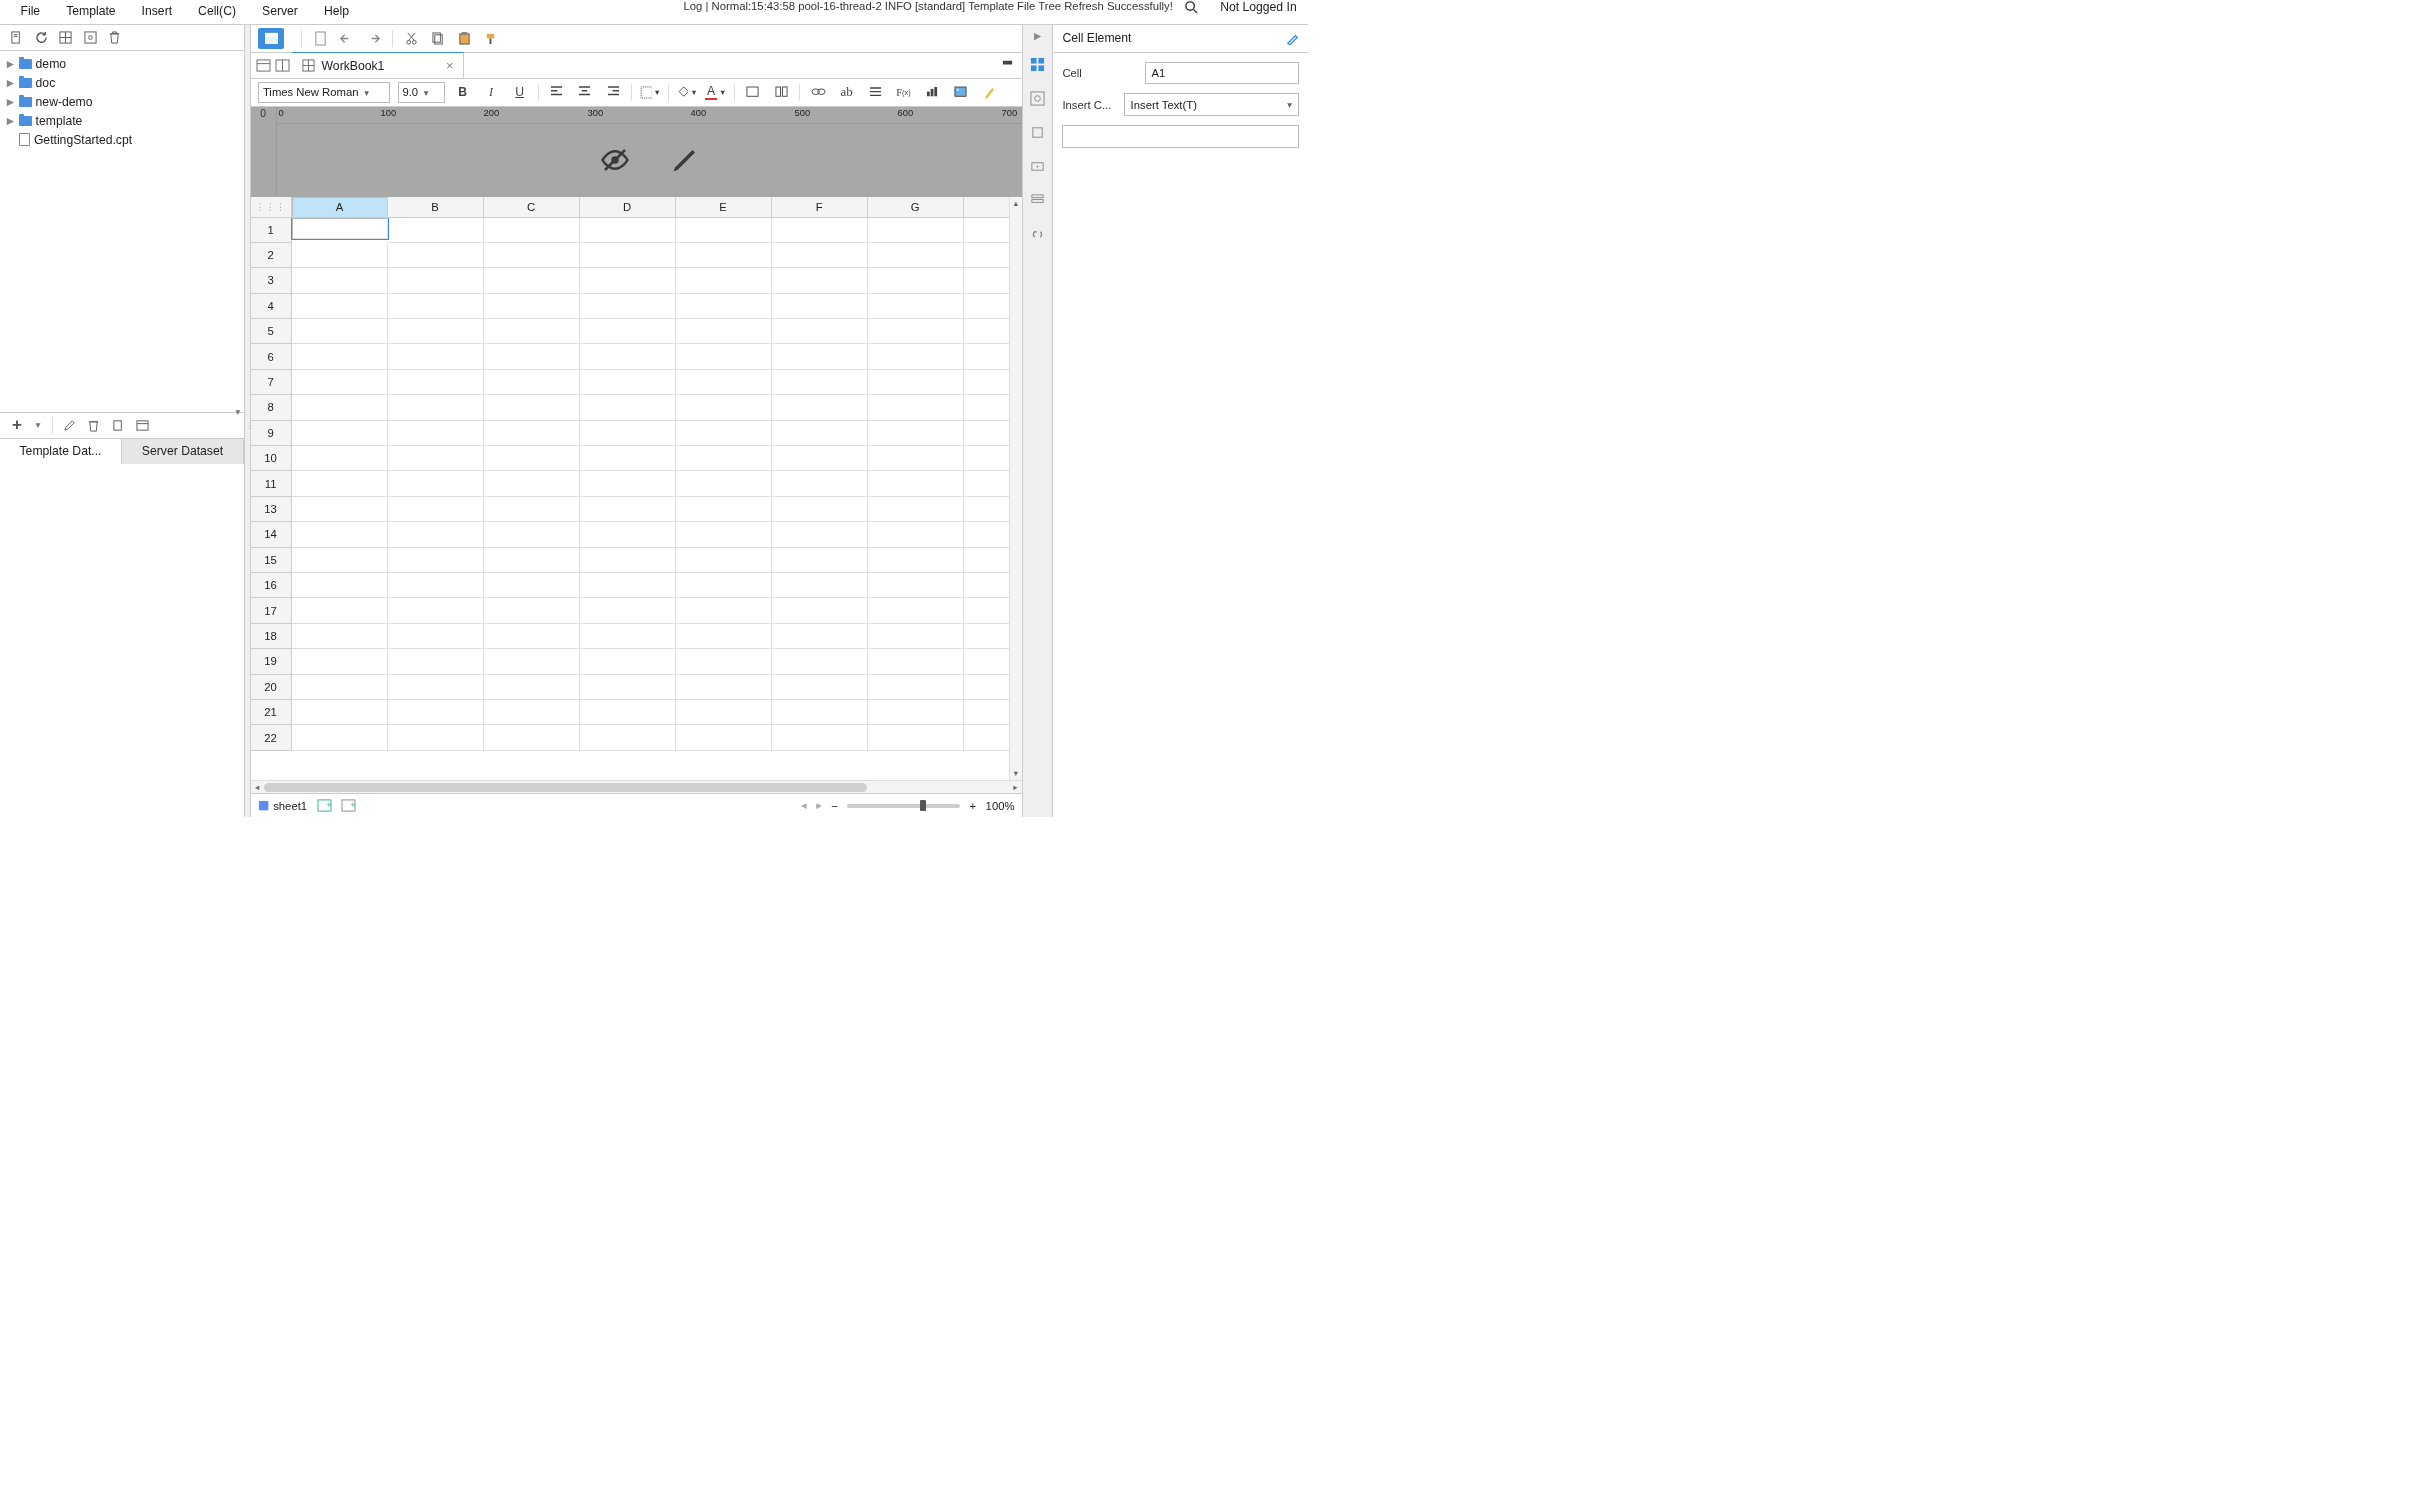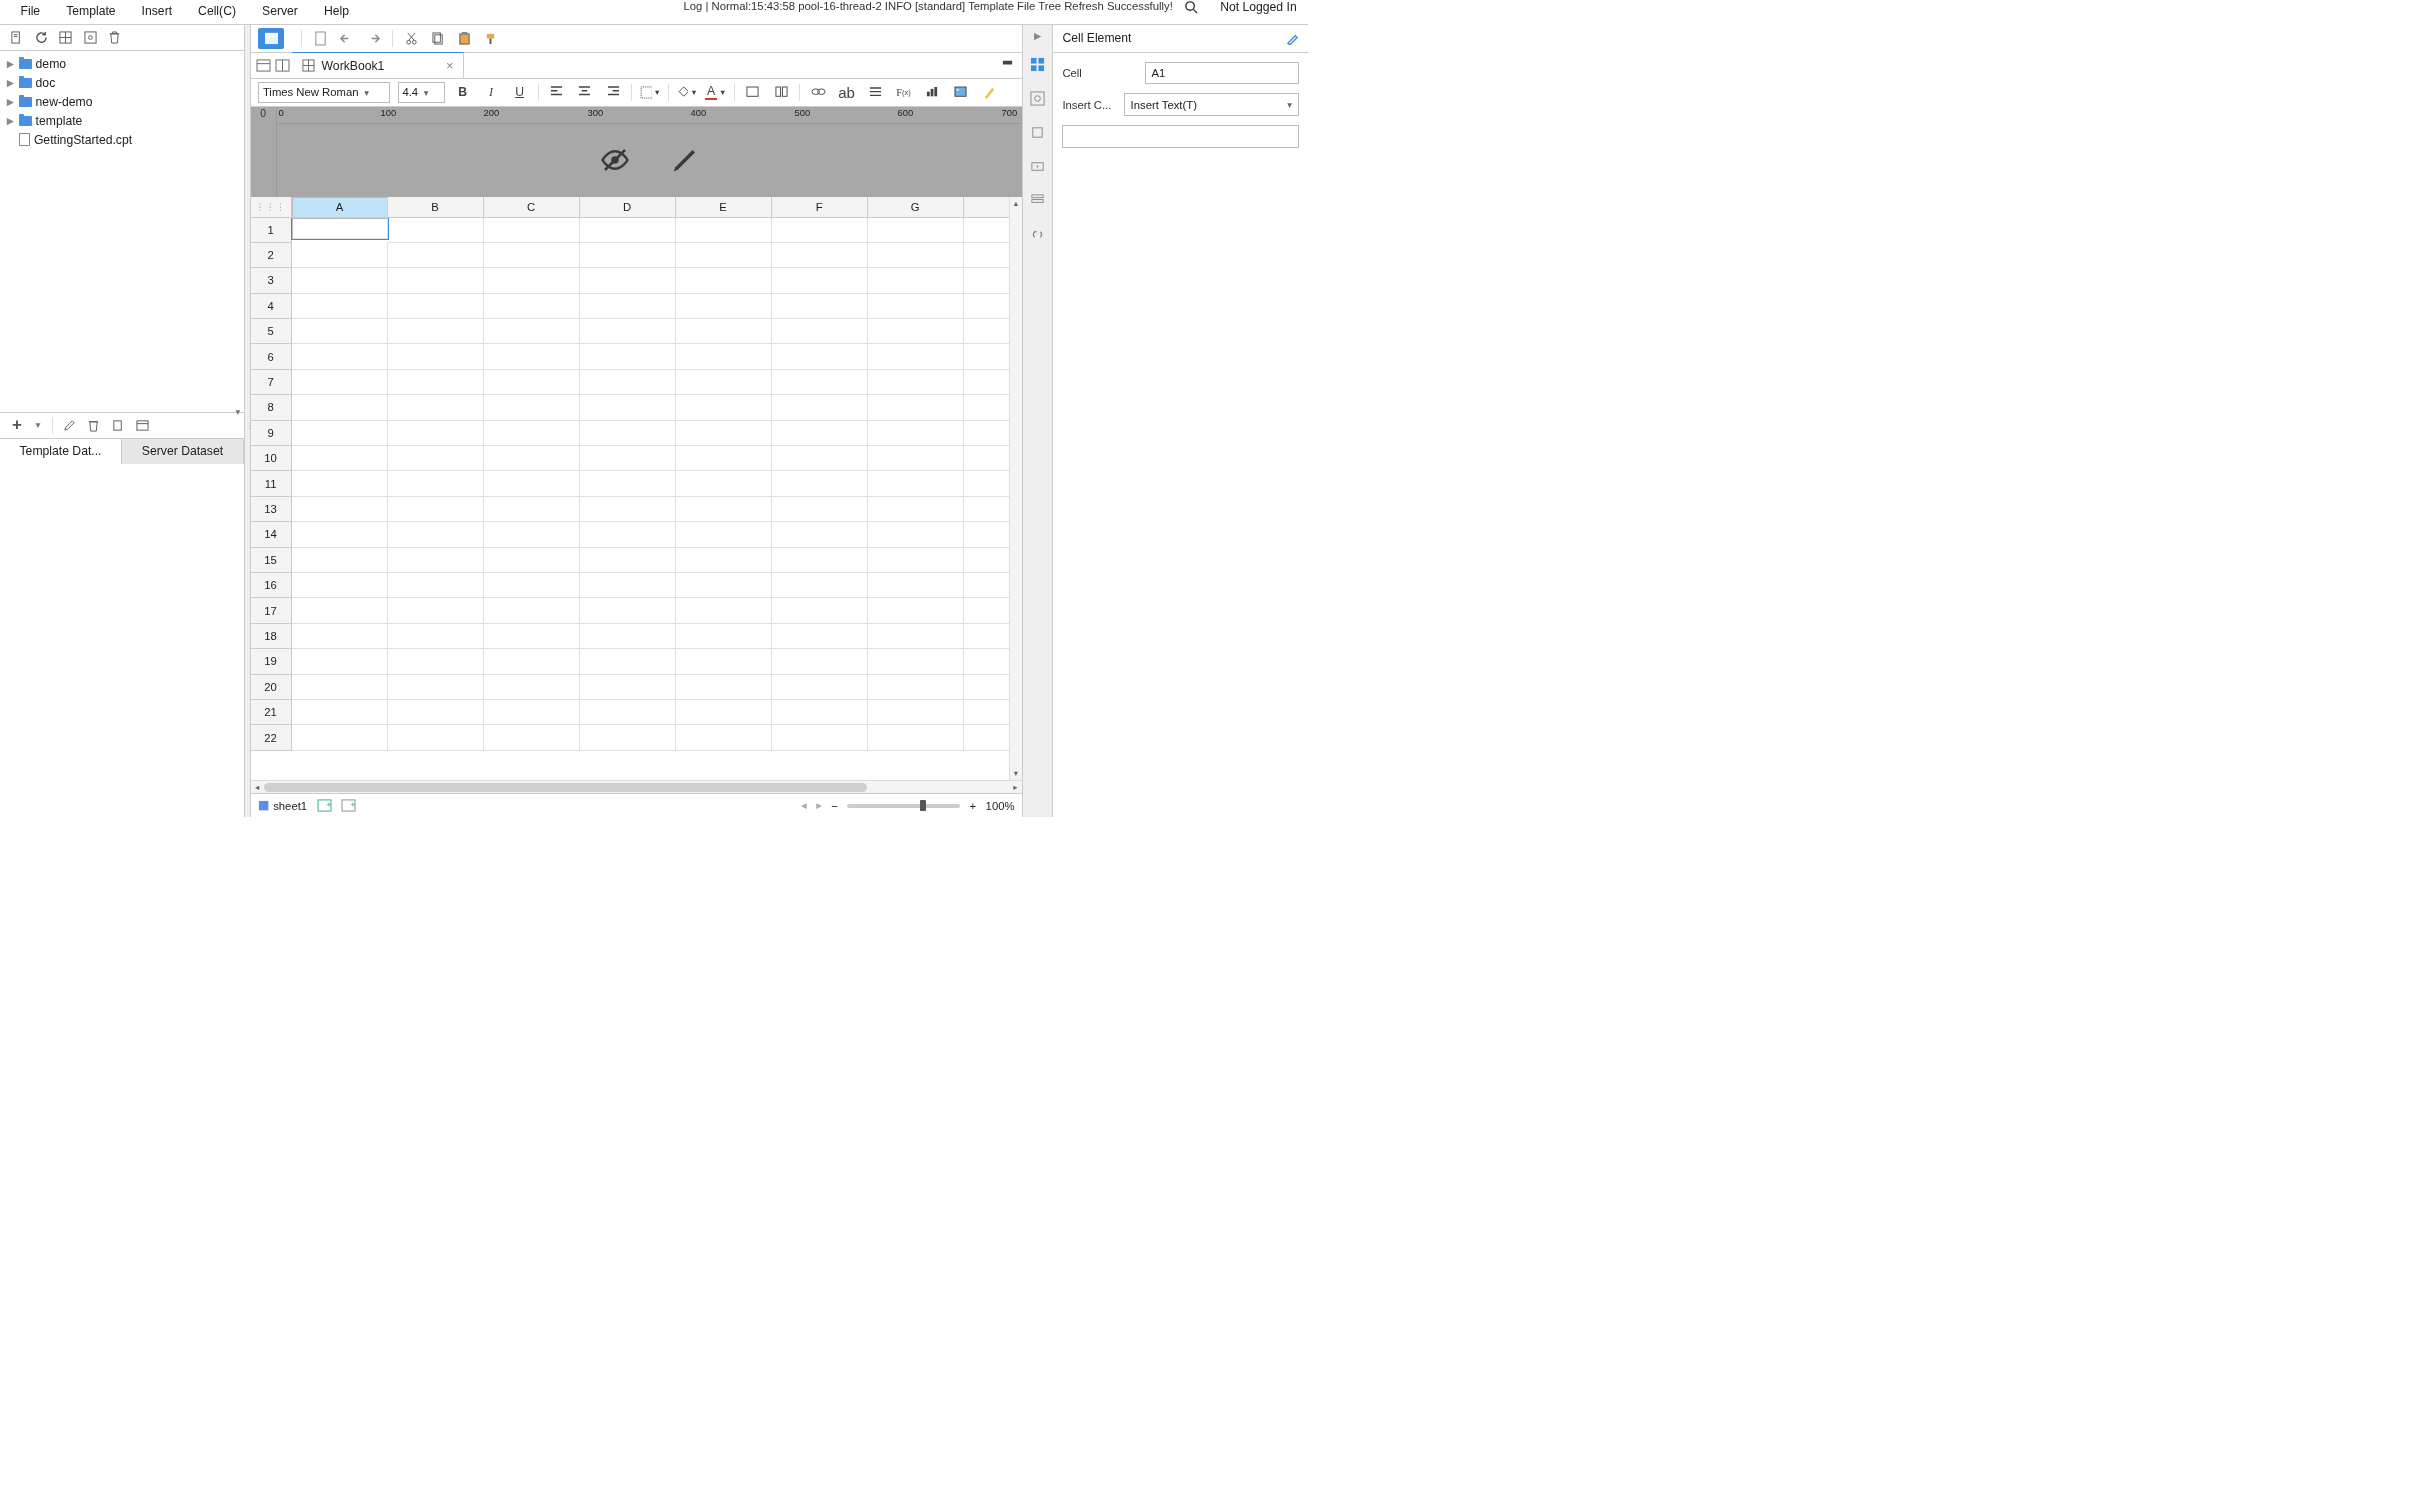--- a/index.html
+++ b/index.html
@@ -293,21 +293,21 @@
           </svg>
         </span>
     </div>
 
     <div class="fmt-tb">
       <div class="sel" style="width:132px">
           <span>Times New Roman</span>
           <span class="dd">▾</span>
         </div>
       <div class="sel" style="width:47px">
-          <span>4.4</span>
+          <span>9.0</span>
           <span class="dd">▾</span>
         </div>
       <div class="btn b">B</div>
       <div class="btn i">I</div>
       <div class="btn u">U</div>
       <span class="sep"></span>
       <div class="btn">
           <svg width="13" height="11.3" viewBox="0 0 14 12">
             <path d="M1 1h12M1 5h7M1 9h12" stroke="#444" stroke-width="1.5"></path>
           </svg>
@@ -352,21 +352,21 @@
             <rect x="8" y="1" width="5" height="10" fill="none" stroke="#444"></rect>
           </svg>
         </div>
       <span class="sep"></span>
       <div class="btn">
           <svg width="15" height="9.4" viewBox="0 0 16 10">
             <ellipse cx="5" cy="5" rx="4" ry="3" fill="none" stroke="#444"></ellipse>
             <ellipse cx="11" cy="5" rx="4" ry="3" fill="none" stroke="#444"></ellipse>
           </svg>
         </div>
-      <div class="btn" style="font-size:15px;">ab</div>
+      <div class="btn" style="font-size:13px;font-family:Liberation Serif, serif;">ab</div>
       <div class="btn">
           <svg width="13" height="11.3" viewBox="0 0 14 12">
             <path d="M1 2h12M1 6h12M1 10h12" stroke="#444" stroke-width="1.5"></path>
           </svg>
         </div>
       <div class="btn" style="font-size:10.4px;font-family:Georgia,serif;">F<span style="font-size:7.5px;">(x)</span></div>
       <div class="btn">
           <svg width="13" height="11.3" viewBox="0 0 14 12">
             <rect x="1" y="6" width="3" height="5" fill="#444"></rect>
             <rect x="5" y="3" width="3" height="8" fill="#444"></rect>

